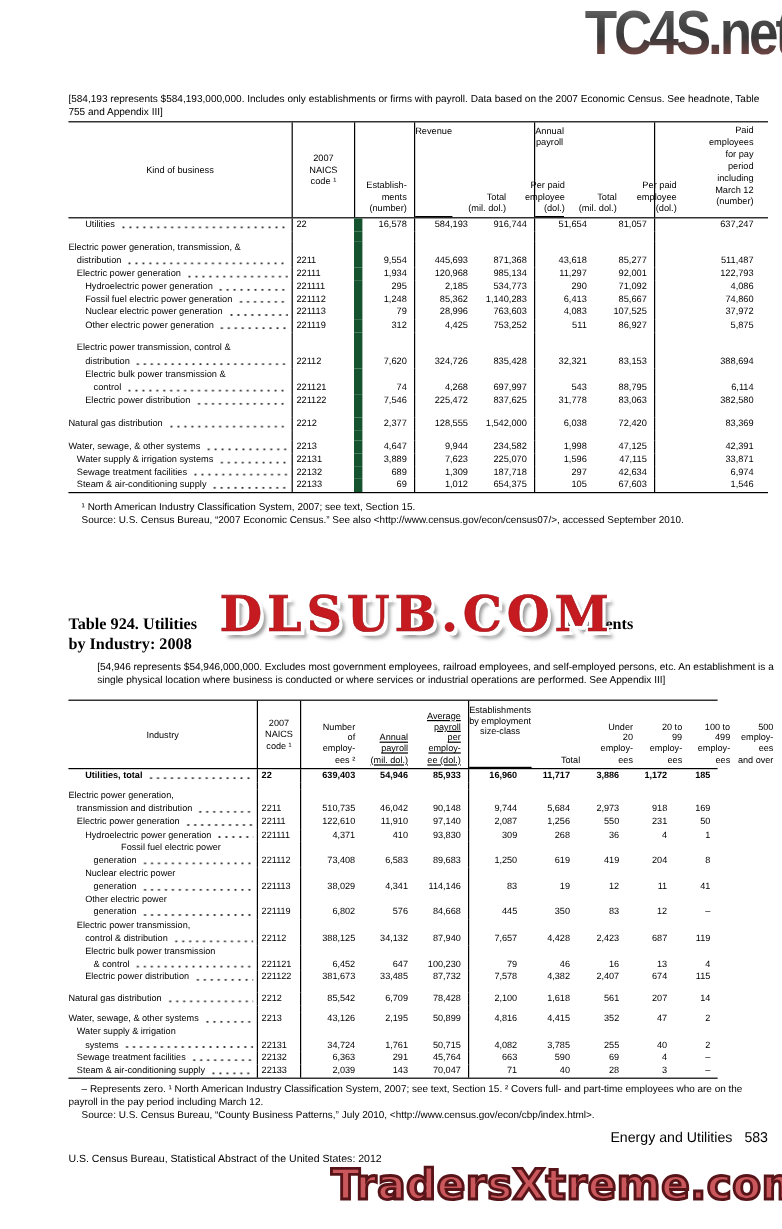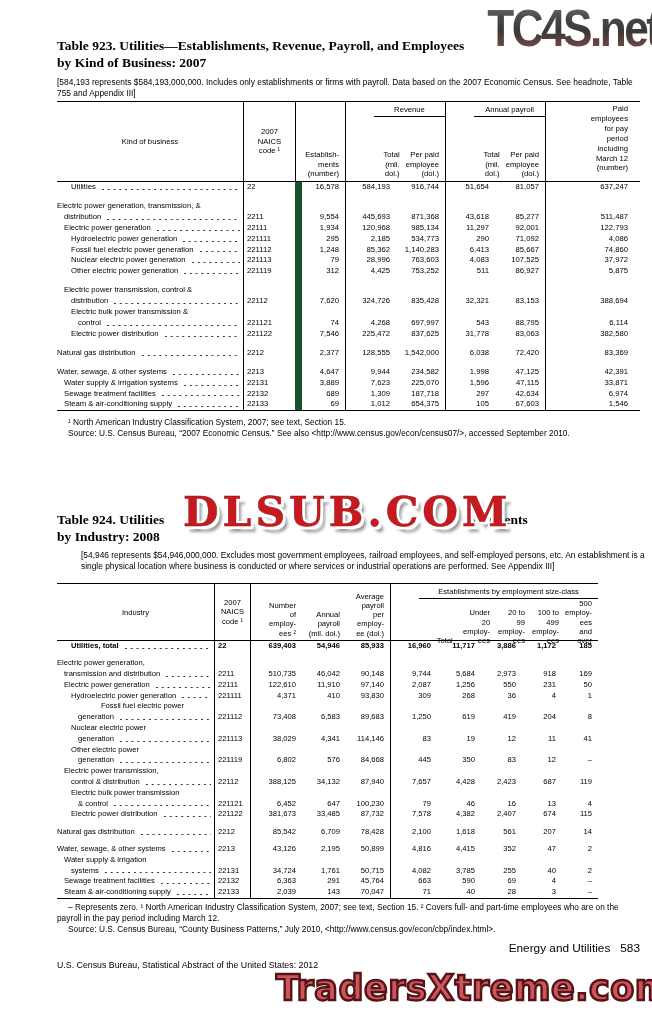--- a/index.html
+++ b/index.html
@@ -13,21 +13,21 @@
   .tright{position:absolute;left:416px;top:0;}
   .headnote{position:absolute;left:57px;width:576px;font-size:8.4px;line-height:11.3px;color:#000;}
   .notes{position:absolute;left:57px;width:580px;font-size:8.3px;line-height:11px;color:#000;}
   .notes p{margin:0;text-indent:11px;}
 
   
   .dtable{position:absolute;left:57px;font-size:7.7px;color:#000;}
   .thead{display:flex;align-items:stretch;border-top:1.2px solid #000;border-bottom:1.4px solid #000;box-sizing:border-box;}
   .hc{white-space:pre-line;box-sizing:border-box;}
   .bl{border-left:1px solid #000;}
-  .hgroup{display:flex;flex-direction:column;box-sizing:border-box;padding-left:28px;}
+  .hgroup{display:flex;flex-direction:row;box-sizing:border-box;}
   .hgroup .gt{text-align:center;border-bottom:1px solid #000;padding:3px 0 2px;}
   .gsub{flex:1;display:flex;align-items:flex-end;}
   .gcol{text-align:right;padding:0 6px 2px 0;box-sizing:border-box;white-space:pre-line;line-height:9.6px;}
   .tbody{border-bottom:1.4px solid #000;}
   .trow{display:flex;align-items:stretch;min-height:10.9px;}
   .trow.spacer{height:8px;min-height:0;}
   .boldrow{font-weight:bold;}
   .cell{box-sizing:border-box;}
   .cnum{display:flex;align-items:flex-end;justify-content:flex-end;padding-right:6px;line-height:10.9px;}
   .cnaics{padding-left:3px;display:flex;align-items:flex-end;line-height:10.9px;}
@@ -67,21 +67,21 @@
   .t924 .c6{width:44px;}
   .t924 .c7{width:41px;}
   .t924 .c8{width:40px;}
   .t924 .c9{width:36px;}
   .t924 .trow{min-height:10.8px;}
   .t924 .trow.spacer{height:6.5px;min-height:0;}
   .t924 .lline,.t924 .cnum,.t924 .cnaics{line-height:10.8px;}
   #t924 .hlabel{width:157px;display:flex;align-items:center;justify-content:center;text-align:center;}
   #t924 .hnaics{width:36px;display:flex;align-items:center;justify-content:center;text-align:center;line-height:9.3px;}
   #t924 .hnum{display:flex;align-items:flex-end;justify-content:flex-end;text-align:right;padding:0 6px 2px 0;line-height:9.3px;}
-  #t924 .w52{width:52px;} #t924 .w44{width:44px;}
+  #t924 .w52{width:52px;} #t924 .w44{width:44px;text-decoration:underline;}
   #t924 .gsz{width:208px;}
   #t924 .gcol{line-height:9.3px;}
   #t924 .s47{width:47px;} #t924 .s44{width:44px;} #t924 .s41{width:41px;} #t924 .s40{width:40px;} #t924 .s36{width:36px;}
 
   
   .pgref{position:absolute;right:12px;top:941px;font-size:11.8px;color:#000;}
   .pgref .pgnum{margin-left:10px;}
   .credit{position:absolute;left:57px;top:960px;font-size:8.8px;color:#000;}
 
   
@@ -103,24 +103,20 @@
 </style>
 </head>
 <body>
 
 <div class="page">
 
   <div class="wm" id="wm-top">TC4S.net</div>
   <div class="wm" id="wm-mid">DLSUB.COM</div>
   <div class="wm" id="wm-bot">TradersXtreme.com</div>
 
-  <div class="title" style="top:38px;">
-    <div class="tline">Table 923. Utilities—Establishments, Revenue, Payroll, and Employees</div>
-    <div class="tline">by Kind of Business: 2007</div>
-  </div>
   <div class="headnote" style="top:77px;">[584,193 represents $584,193,000,000. Includes only establishments or firms with payroll. Data based on the 2007 Economic Census. See headnote, Table 755 and Appendix III]</div>
 
   <div class="dtable t923" id="t923">
     <div class="thead">
       <div class="hc hlabel">Kind of business</div>
       <div class="hc hnaics bl">2007
 NAICS
 code ¹</div>
       <div class="hc hestab bl">Establish-
 ments

